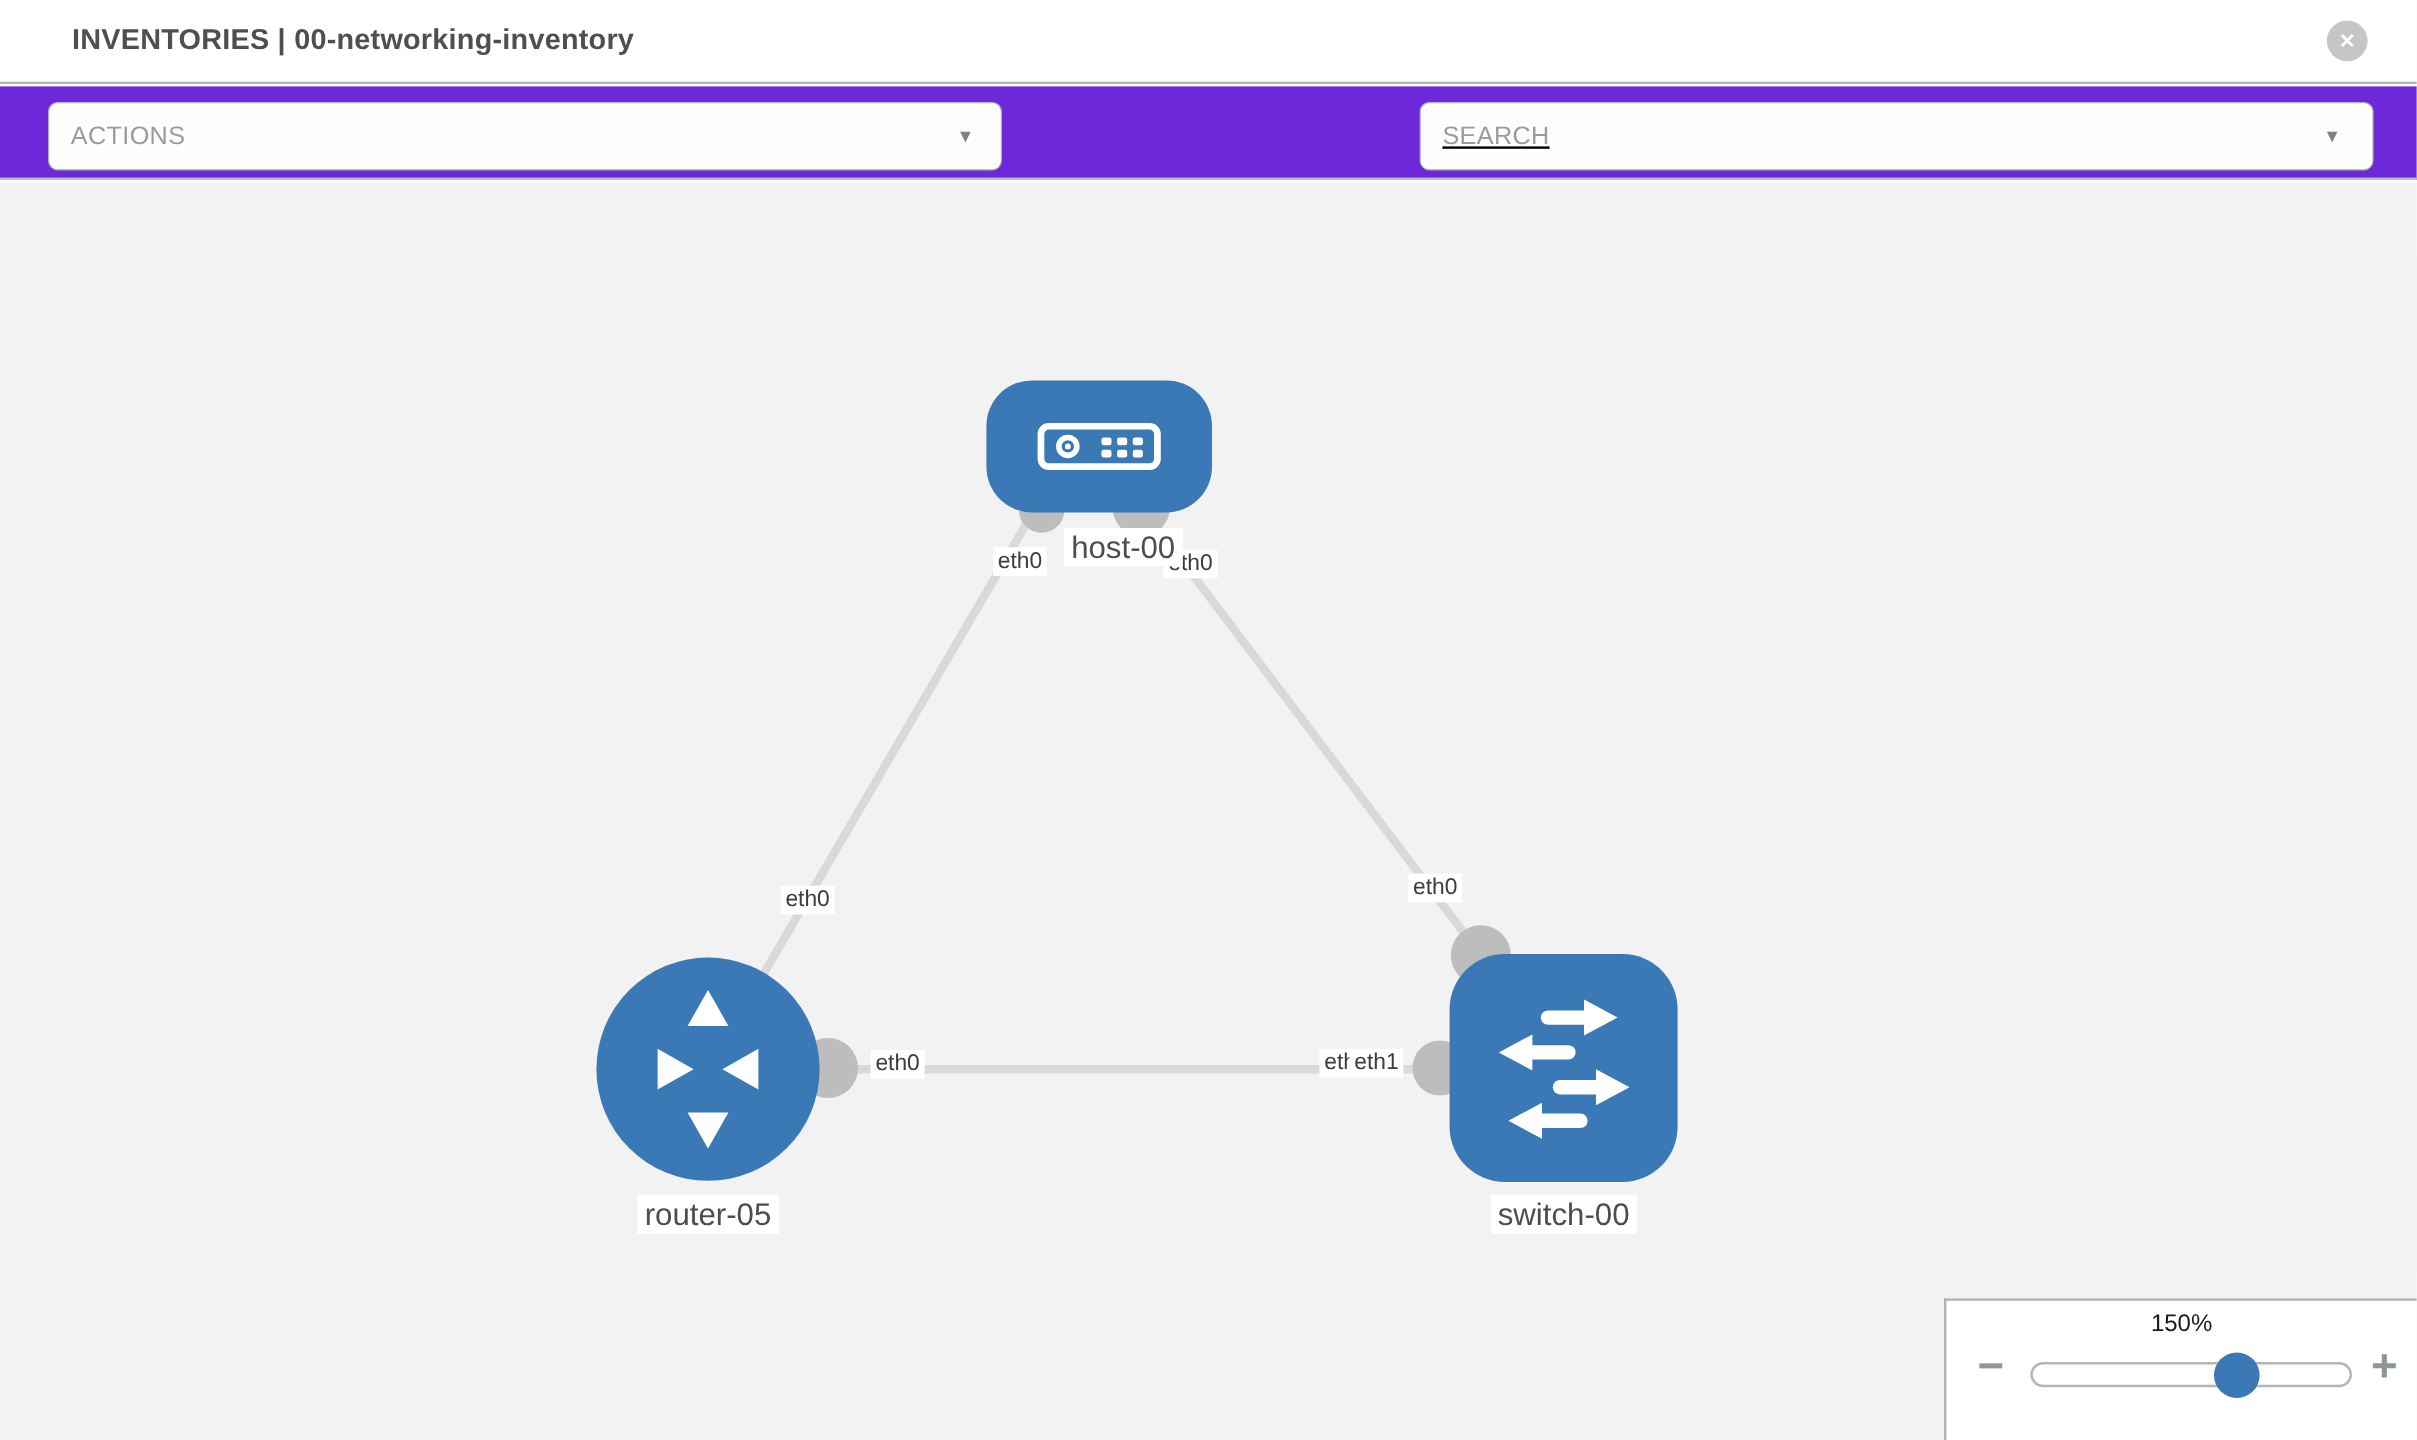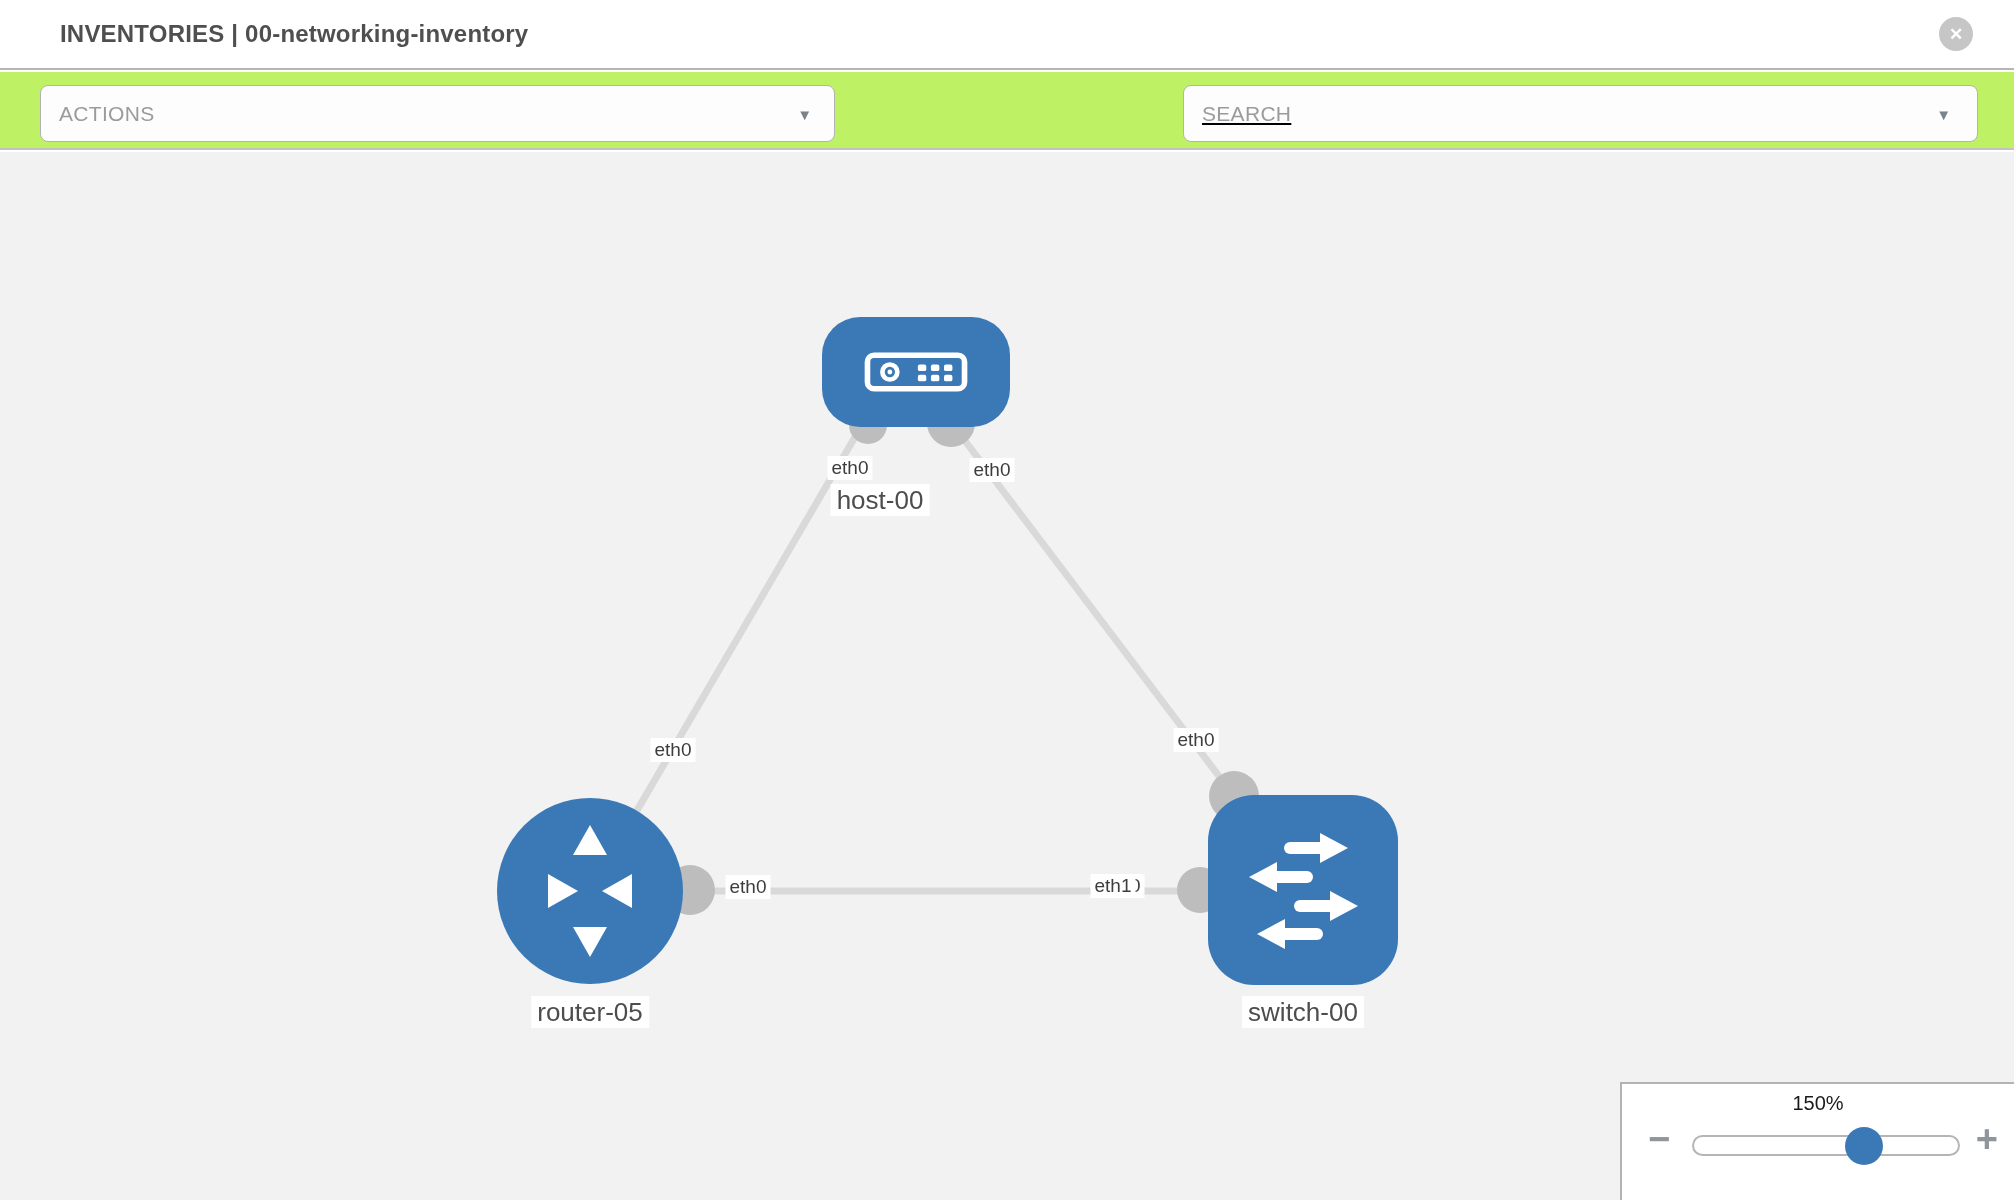--- a/index.html
+++ b/index.html
@@ -13,21 +13,21 @@
 
   
   .header{position:absolute;left:0;top:0;width:2014px;height:70px;background:#fff;
           border-bottom:2px solid #b6b6b6;display:flex;align-items:center;}
   .page-title{margin-left:60px;font-size:24px;font-weight:700;color:#4f4f4f;letter-spacing:.2px;}
   .close-btn{position:absolute;right:41px;top:17px;width:34px;height:34px;border-radius:50%;
              background:#c6c6c6;color:#fff;display:flex;align-items:center;justify-content:center;
              font-size:17px;font-weight:700;cursor:pointer;}
 
   
-  .toolbar{position:absolute;left:0;top:72px;width:2014px;height:78px;background:#bef264;
+  .toolbar{position:absolute;left:0;top:72px;width:2014px;height:78px;background:#6d28d9;
            border-bottom:2px solid #c2c2c2;}
   .select-box{position:absolute;top:13px;height:57px;background:#fdfdfd;border:1px solid #b3b3b3;
               border-radius:8px;display:flex;align-items:center;cursor:pointer;}
   .select-box .sel-label{margin-left:18px;font-size:21px;color:#9b9b9b;letter-spacing:.3px;}
   .caret{position:absolute;top:50%;transform:translateY(-50%);font-size:15px;color:#7b8288;}
   .actions-box{left:40px;width:795px;}
   .actions-box .caret{right:22px;}
   .search-box{left:1183px;width:795px;text-decoration:underline;}
   .search-box .caret{right:26px;}
   .tool-icon{position:absolute;top:95px;width:36px;height:36px;cursor:pointer;}
@@ -156,22 +156,22 @@
         <polygon points="49,139 77,124 77,154"></polygon>
       </g>
     </svg>
   </div>
 <div class="iface-label" style="left: 850px; top: 316px;">eth0</div>
     <div class="iface-label" style="left: 992px; top: 318px;">eth0</div>
     <div class="iface-label" style="left: 673px; top: 598px;">eth0</div>
     <div class="iface-label" style="left: 1196px; top: 588px;">eth0</div>
     <div class="iface-label" style="left: 748px; top: 735px;">eth0</div>
     <div class="iface-label" style="left: 1122px; top: 734px;">eth0</div>
-    <div class="iface-label" style="left: 1113px; top: 734px;">eth1</div>
-    <div class="node-label" style="left: 880px; top: 304px; margin-top: 44px;">host-00</div>
+    <div class="iface-label" style="left: 1147px; top: 734px;">eth1</div>
+    <div class="node-label" style="left: 936px; top: 304px;">host-00</div>
     <div class="node-label" style="left: 590px; top: 860px;">router-05</div>
     <div class="node-label" style="left: 1303px; top: 860px;">switch-00</div>
   </div>
 
 <div class="zoom-panel">
   <div class="zoom-level">150%</div>
   <div class="zoom-minus">
     <span>−</span>
   </div>
   <div class="zoom-track">

